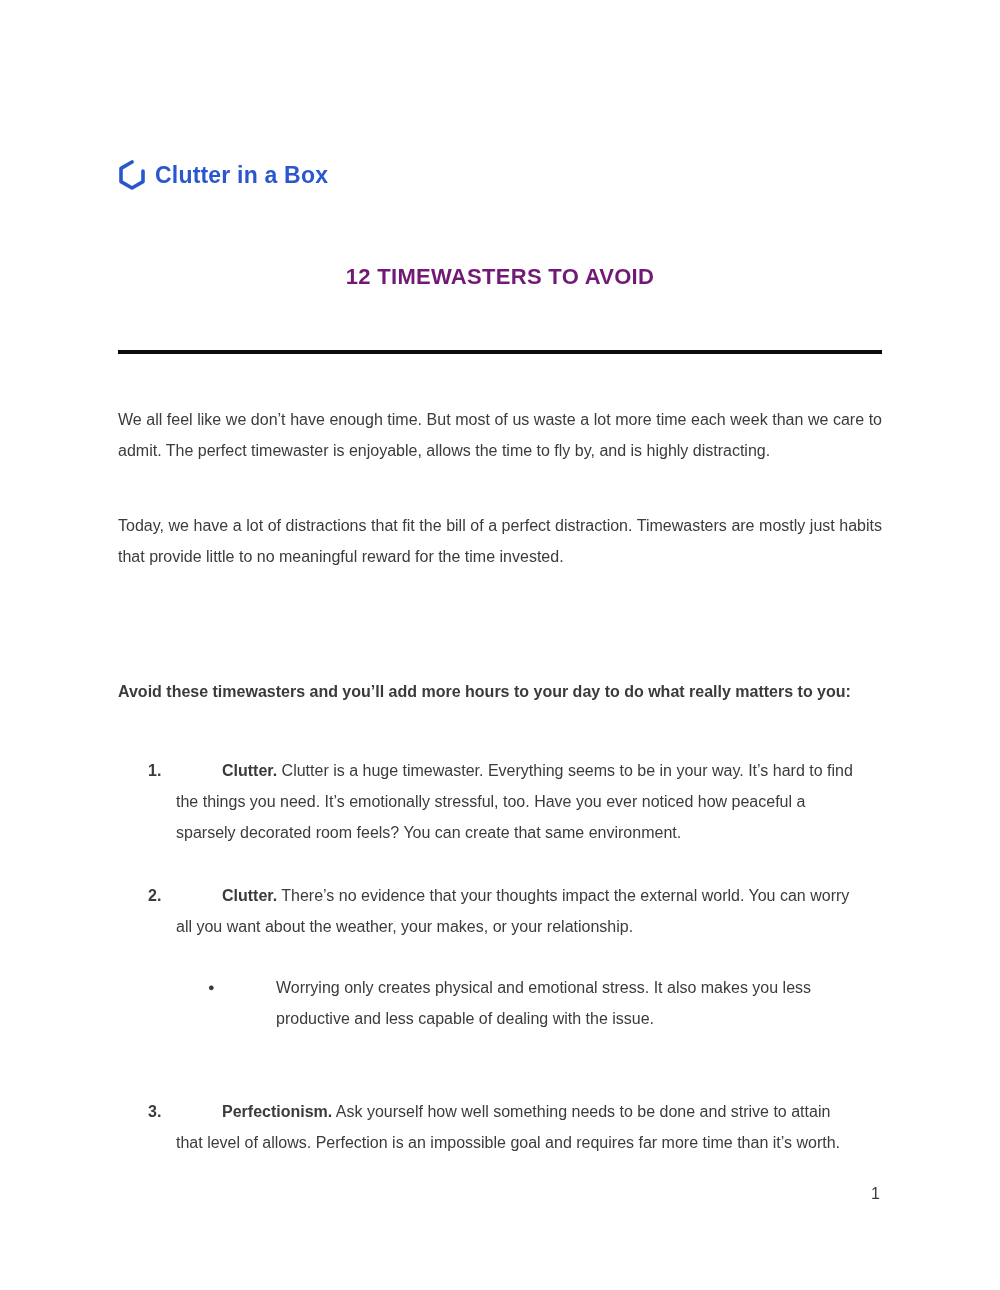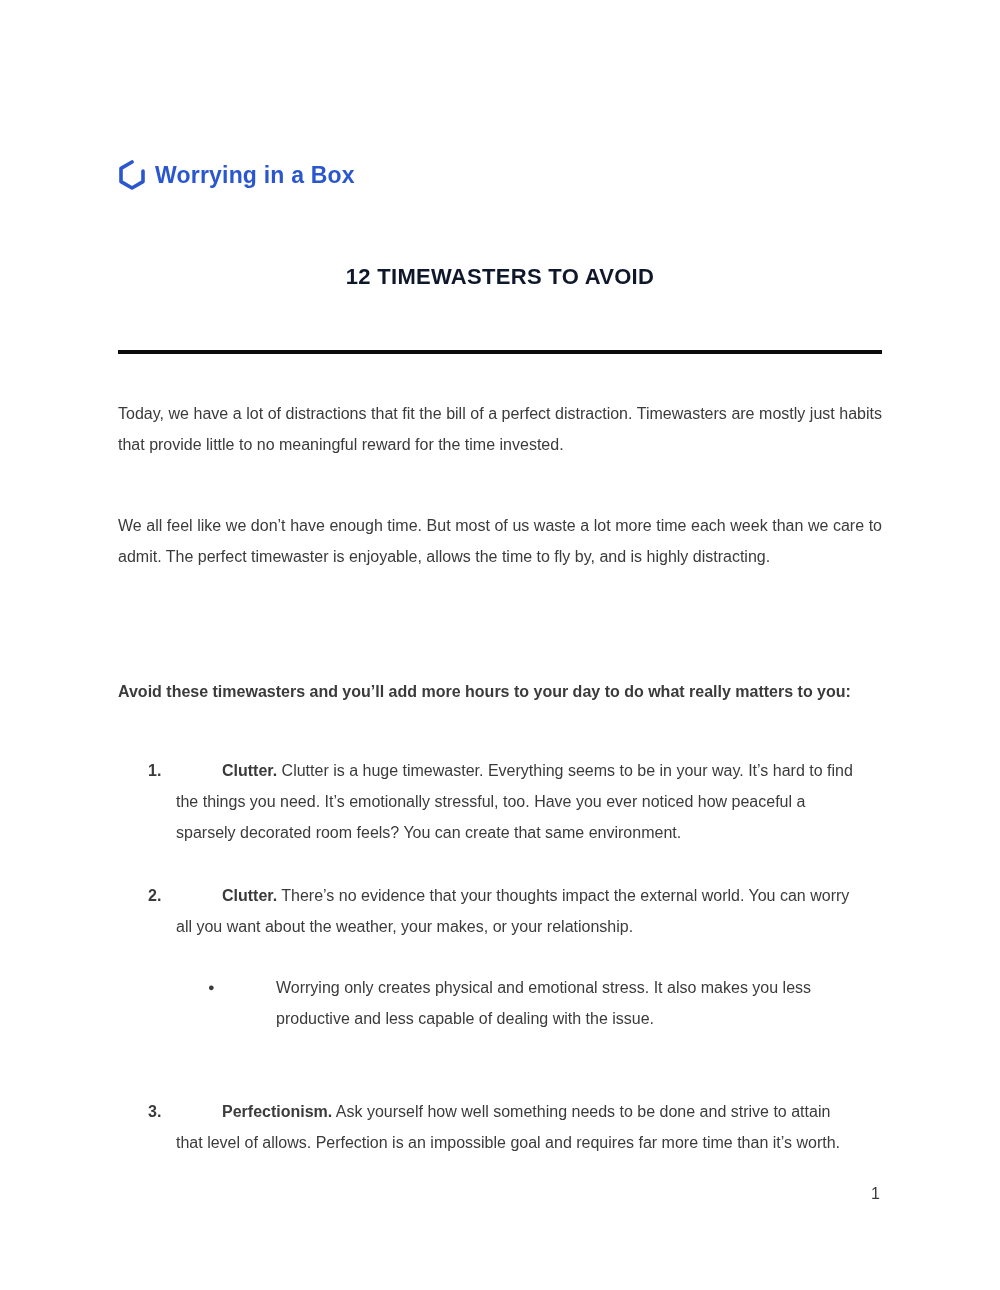--- a/index.html
+++ b/index.html
@@ -33,21 +33,21 @@
     color: var(--logo_blue, #2b57ce);
     letter-spacing: 0.2px;
   }
   
   h1.doc-title {
     margin-top: 72px;
     text-align: center;
     font-size: 22px;
     line-height: 26px;
     font-weight: bold;
-    color: #0f172a;
+    color: #701a75;
     letter-spacing: 0.3px;
   }
   
   .divider {
     margin-top: 60px;
     height: 4px;
     background: #0c0c0c;
     border: none;
     width: 100%;
   }
@@ -107,32 +107,32 @@
 <body>
 
 <div class="page">
 
   <div class="logo">
     <span class="logo-icon">
       <svg width="28" height="30" viewBox="0 0 28 30" fill="none" xmlns="http://www.w3.org/2000/svg">
         <path d="M14 2 L3 8.4 L3 21.6 L14 28 L25 21.6 L25 11" stroke="#2b57ce" stroke-width="3.6" stroke-linecap="round" stroke-linejoin="round" fill="none"></path>
       </svg>
     </span>
-    <span class="logo-text">Worrying in a Box</span>
+    <span class="logo-text">Clutter in a Box</span>
   </div>
 
   <h1 class="doc-title">12 TIMEWASTERS TO AVOID</h1>
 
   <hr class="divider">
 
   <div class="body-text">
 
+    <p class="para first">We all feel like we don’t have enough time. But most of us waste a lot more time each week than we care to admit. The perfect timewaster is enjoyable, allows the time to fly by, and is highly distracting.</p>
+
     <p class="para">Today, we have a lot of distractions that fit the bill of a perfect distraction. Timewasters are mostly just habits that provide little to no meaningful reward for the time invested.</p>
-
-    <p class="para first">We all feel like we don’t have enough time. But most of us waste a lot more time each week than we care to admit. The perfect timewaster is enjoyable, allows the time to fly by, and is highly distracting.</p>
 
     <p class="lead">Avoid these timewasters and you’ll add more hours to your day to do what really matters to you:</p>
 
     <div class="num-list">
 
       <div class="list-item">
         <span class="num">1.</span>
         <div class="li-body">
           <p><span class="label">Clutter.</span> <span>Clutter is a huge timewaster. Everything seems to be in your way. It’s hard to find the things you need. It’s emotionally stressful, too. Have you ever noticed how peaceful a sparsely decorated room feels? You can create that same environment.</span></p>
         </div>

